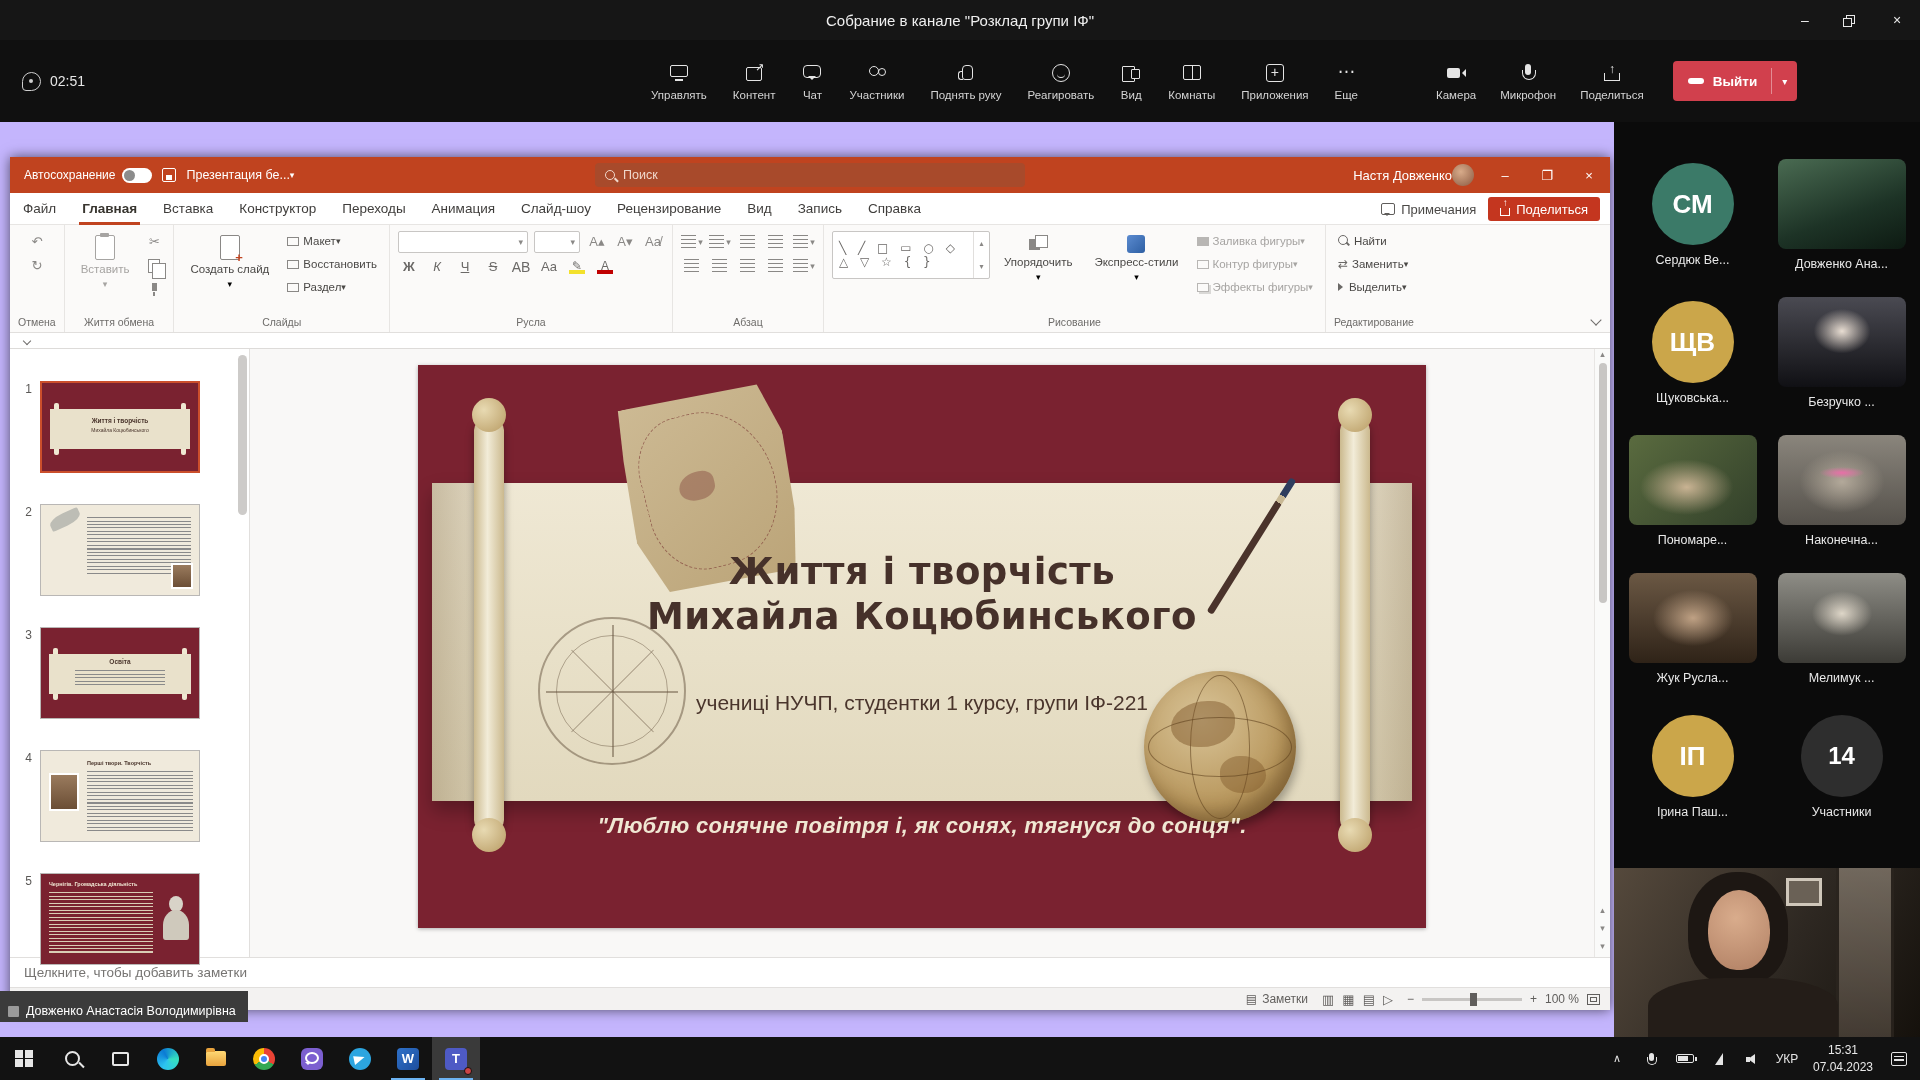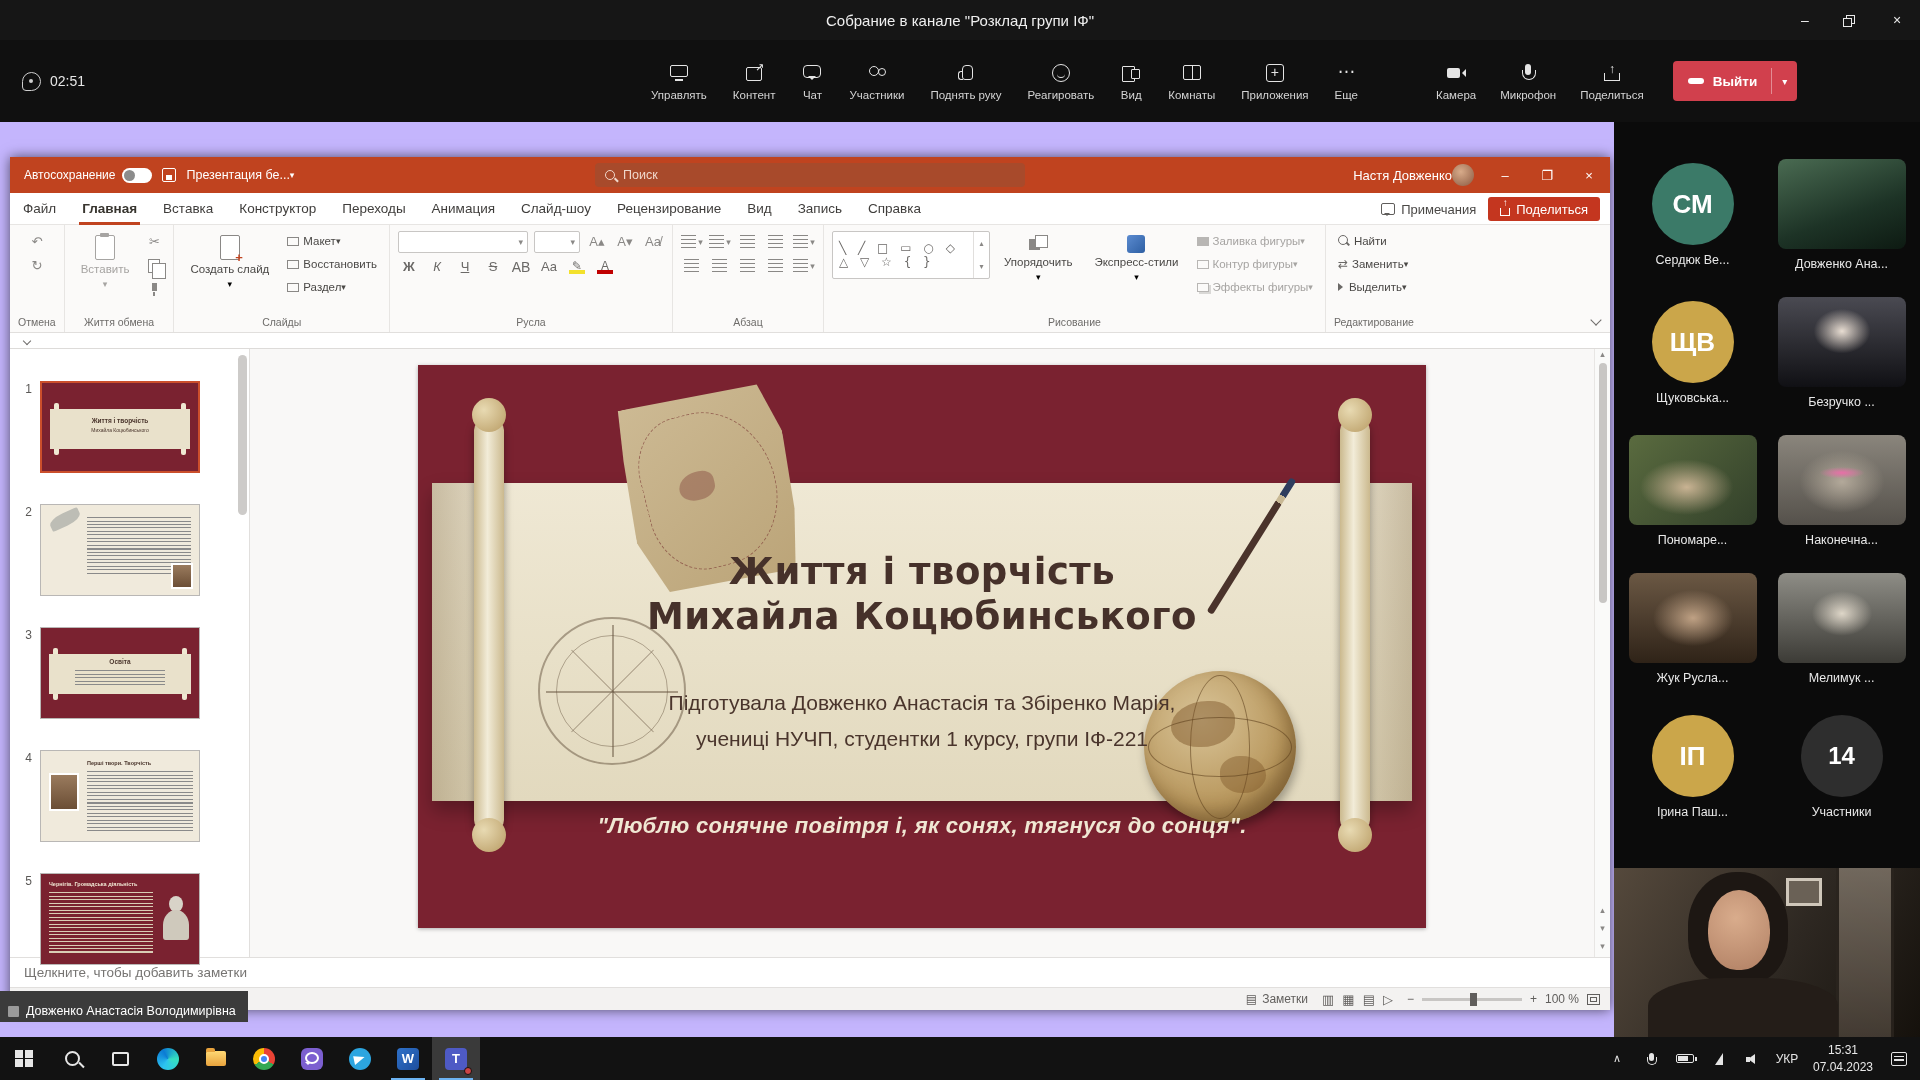--- a/index.html
+++ b/index.html
@@ -703,21 +703,20 @@
                 <div class="gl-land2"></div>
               </div>
             <div class="brush">
                 <div class="handle"></div>
               </div>
             <div class="s-title">
               <span style="display:block">Життя і творчість</span>
               <span style="display:block">Михайла Коцюбинського</span>
             </div>
             <div class="s-sub">
-              <span style="display:block">Підготувала Довженко Анастасія та Збіренко Марія,</span>
               <span style="display:block">учениці НУЧП, студентки 1 курсу, групи ІФ-221</span>
             </div>
             <div class="s-quote">"Люблю сонячне повітря і, як сонях, тягнуся до сонця".</div>
           </div>
           <div id="canvas-scroll">
             <span>▴</span>
             <div class="cs-thumb"></div>
             <div class="cs-bottom">
               <span>▴</span>
               <span>▾</span>

